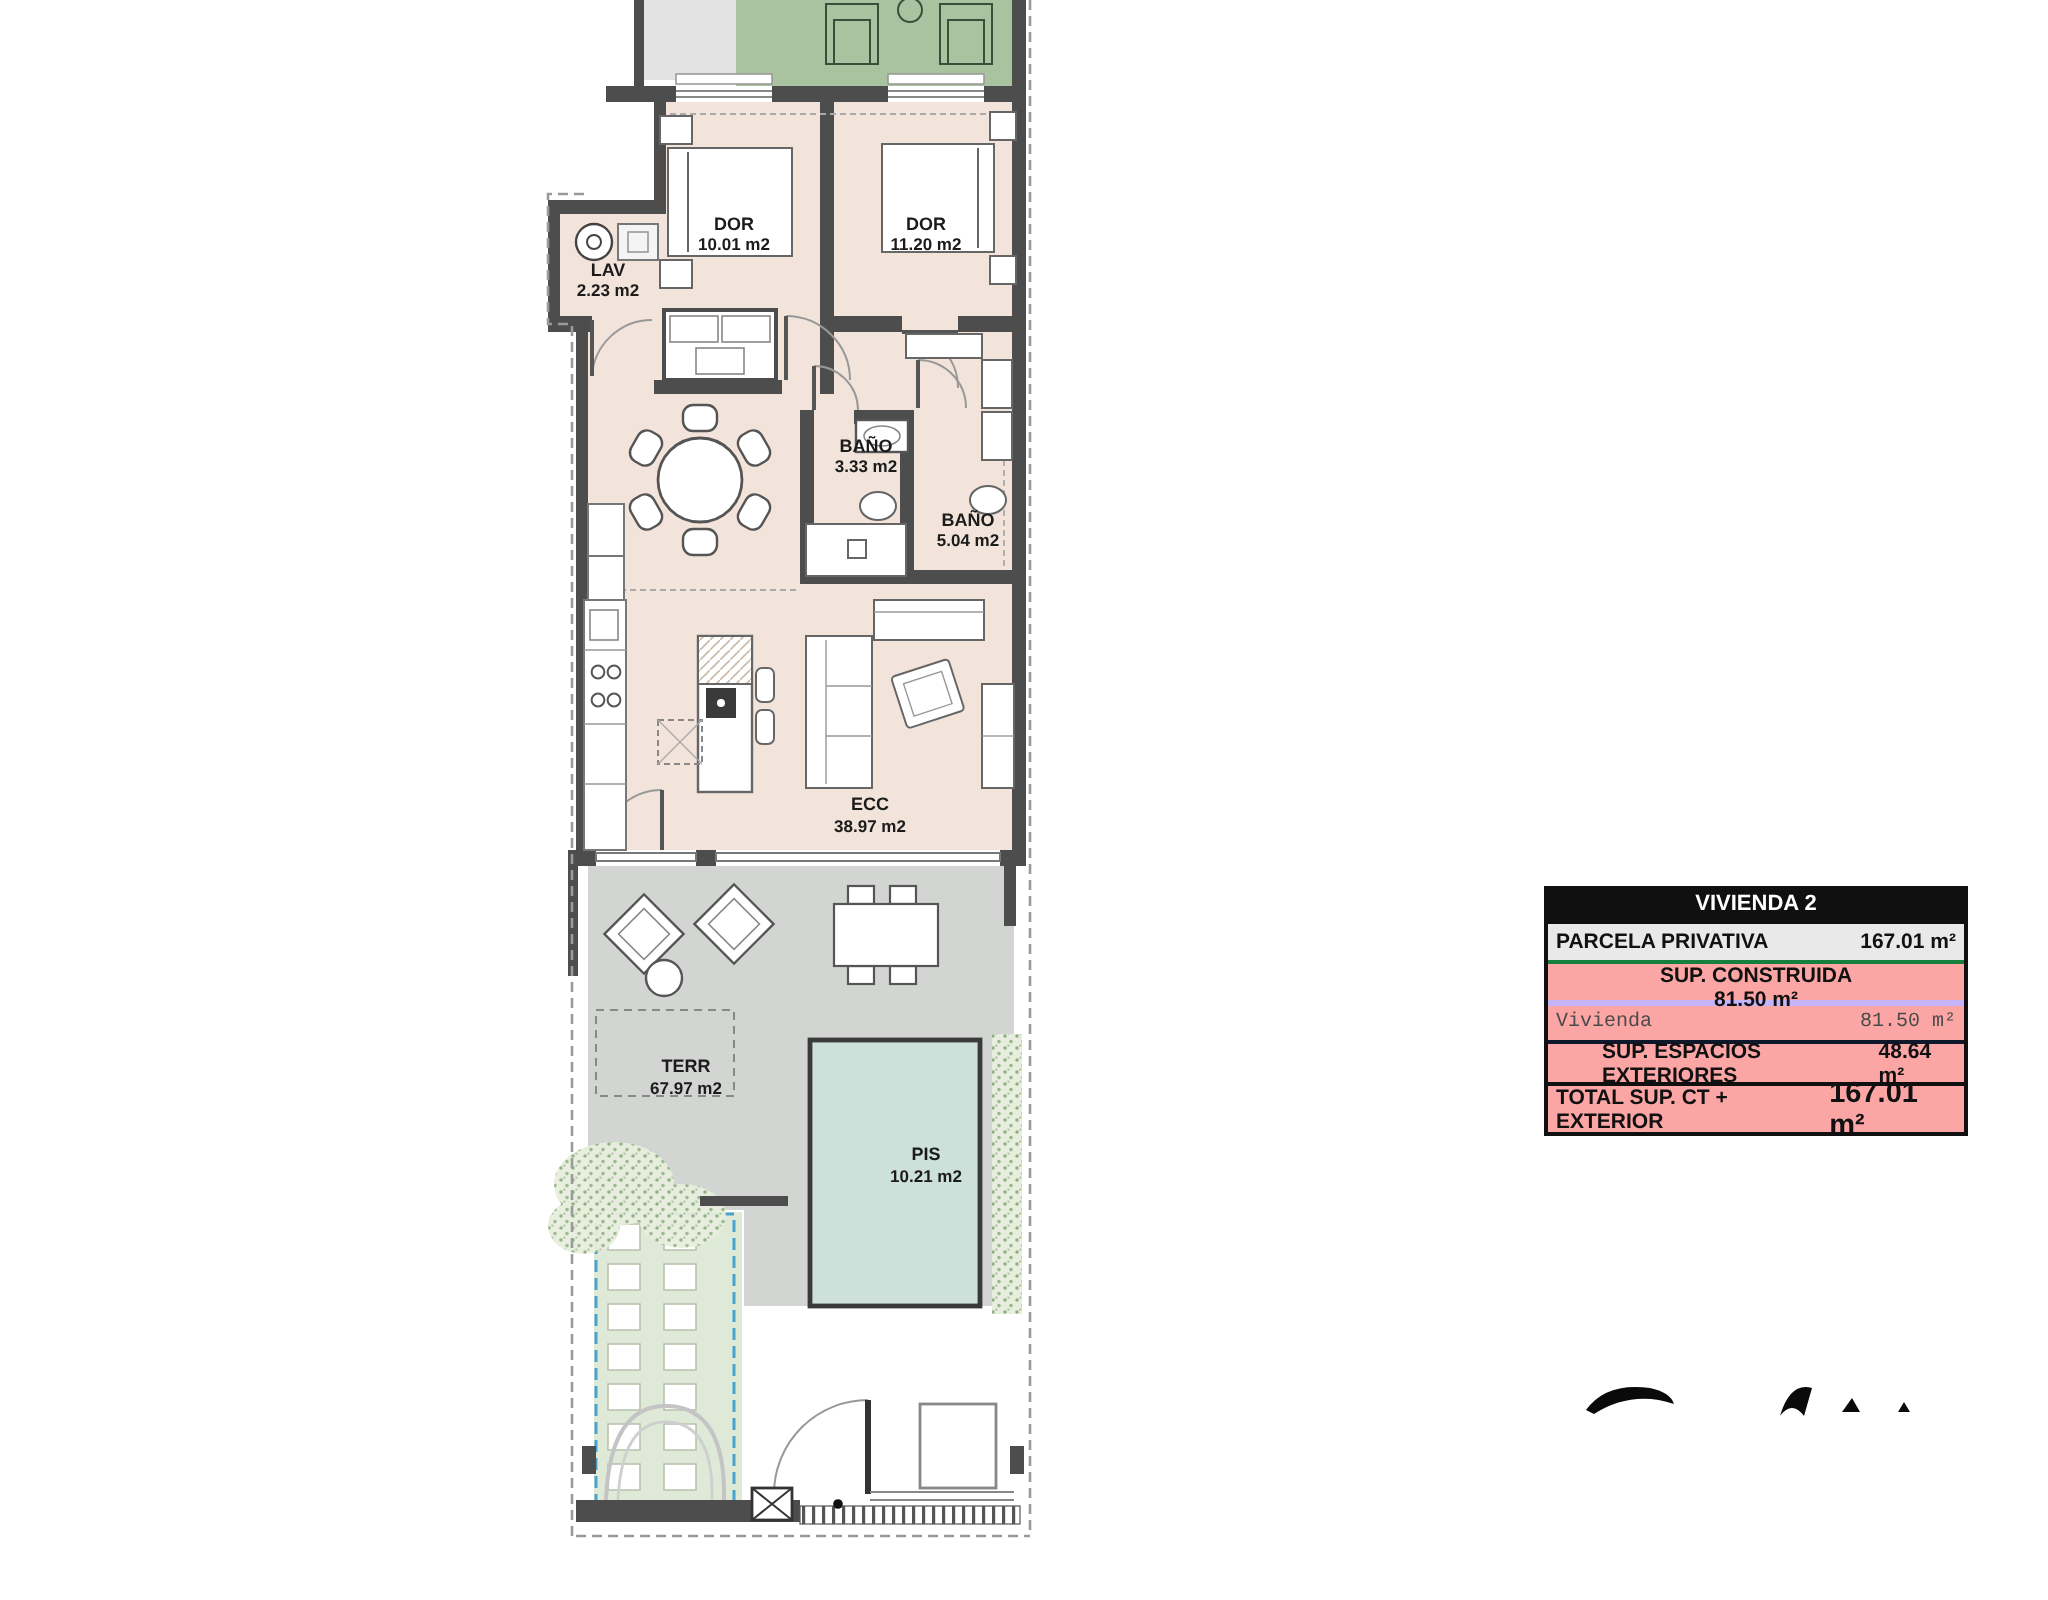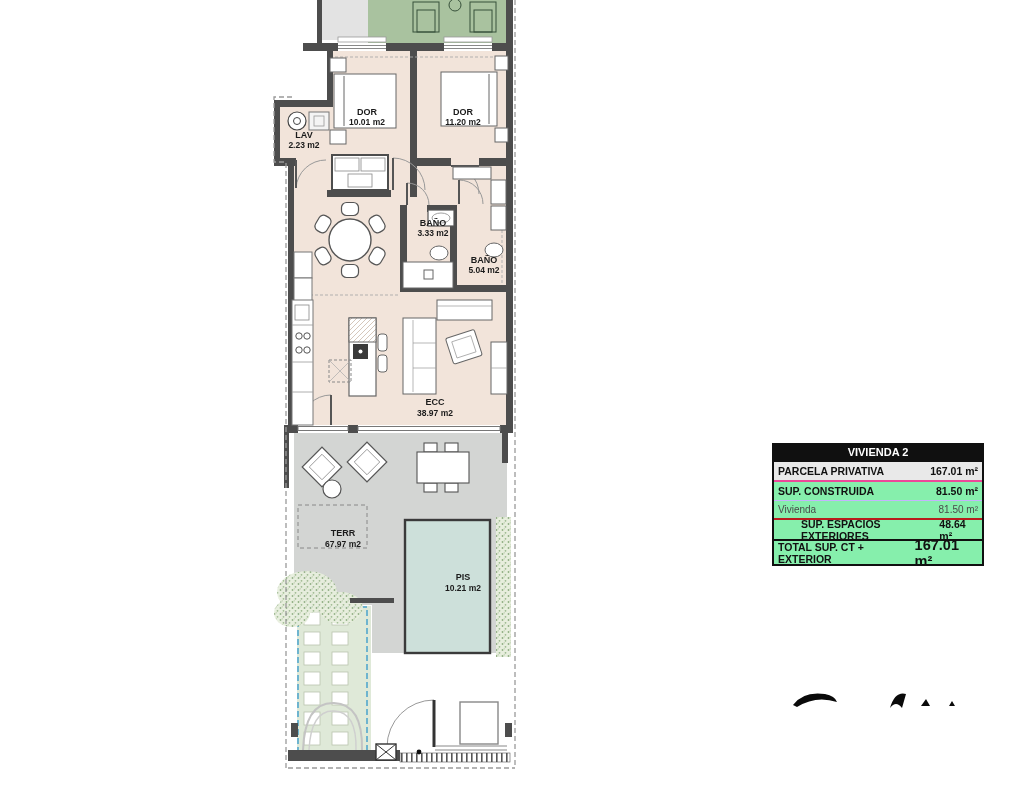--- a/index.html
+++ b/index.html
@@ -8,31 +8,31 @@
   svg{position:absolute;left:0;top:0;}
 
   
   .rlabel{font-family:"Liberation Sans","DejaVu Sans",sans-serif;font-weight:bold;
           fill:#1b1b1b;text-anchor:middle;}
   .rname{font-size:9px;}
   .rarea{font-size:8.5px;}
 
   
   .sumtable{position:absolute;left:727px;top:443px;width:212px;border:2px solid #101010;
-            background:#86efac;box-sizing:border-box;}
+            background:#fca5a5;box-sizing:border-box;}
   .sumtable .hdr{background:#101010;color:#fff;font-weight:bold;font-size:11px;
                  text-align:center;height:15px;line-height:15px;}
   .trow{display:flex;justify-content:space-between;align-items:center;
         padding:0 4px;font-size:10.5px;font-weight:bold;color:#111;height:18px;}
   .trow .val{font-size:10.5px;}
   .row-parcela{background:#e9e9e9;border-top:2px solid #101010;gap:32px;}
-  .row-construida{border-top:2px solid #ec4899;}
-  .row-vivienda{font-weight:normal;color:#4a4a4a;font-size:10px;height:17px;border-top:1px solid #c4b5fd;}
+  .row-construida{border-top:2px solid #15803d;flex-direction:column;}
+  .row-vivienda{font-weight:normal;color:#4a4a4a;font-size:10px;height:17px;border-top:3px solid #c4b5fd;font-family:Liberation Mono, monospace;}
   .row-vivienda .val{font-size:10px;}
-  .row-espacios{border-top:2px solid #b91c1c;height:19px;padding-left:27px;}
+  .row-espacios{border-top:2px solid #0f172a;height:19px;padding-left:27px;}
   .row-total{border-top:2px solid #101010;height:23px;justify-content:center;}
   .row-total .val{font-size:14.5px;}
 </style>
 </head>
 <body>
 
 <div class="stage">
 
 <svg width="1024" height="800" viewBox="0 0 1024 800">
   <defs>

